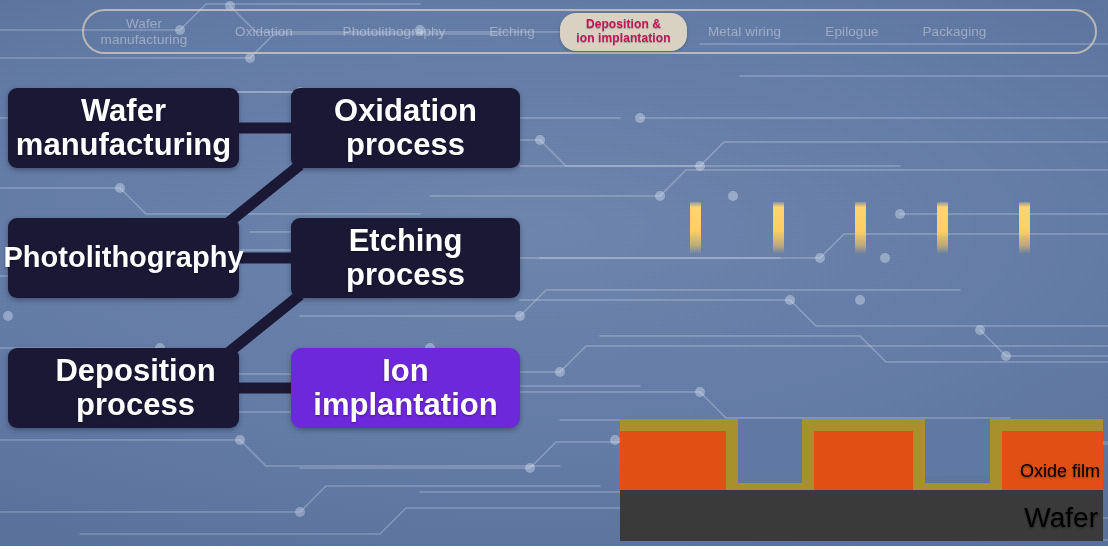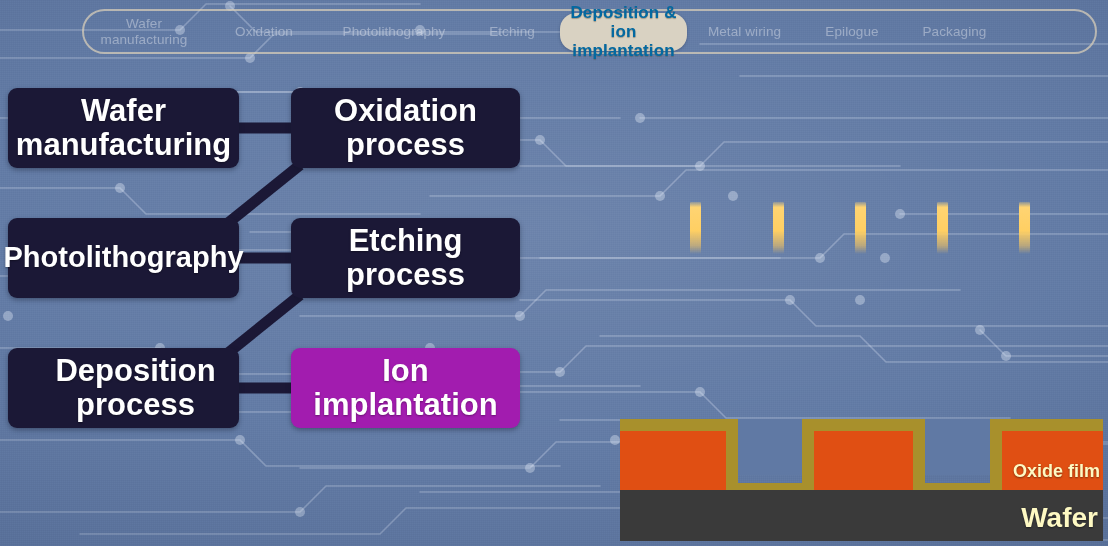--- a/index.html
+++ b/index.html
@@ -61,23 +61,23 @@
     justify-content:center;
     text-align:center;
     color:rgba(224,228,238,0.46);
     font-size:13.5px;
     line-height:1.12;
     letter-spacing:0.1px;
     white-space:pre-line;
     position:relative;
   }
   .tab.active {
-    color:#0369a1;
+    color:#be185d;
     font-weight:bold;
-    font-size:17px;
+    font-size:12px;
     background:#d9d2c2;
     border-radius:16px;
     height:38px;
     box-shadow:0 1px 3px rgba(20,30,50,0.28);
     text-shadow:0 1px 1px rgba(90,80,60,0.45);
     padding:0 10px;
   }
 
   
   .flow-box {
@@ -89,21 +89,21 @@
     display:flex;
     align-items:center;
     justify-content:center;
     text-align:center;
     font-weight:bold;
     line-height:1.10;
     white-space:pre-line;
     box-shadow:0 2px 5px rgba(15,20,40,0.38);
     text-shadow:0 1px 2px rgba(0,0,0,0.35);
   }
-  .flow-box.accent { background:#a21caf; }
+  .flow-box.accent { background:#6d28d9;border-radius:11px; }
 
   #box-wafer-manufacturing { left:8px;   top:88px;  width:231px; height:80px;  font-size:31px; }
   #box-oxidation-process   { left:291px; top:88px;  width:229px; height:80px;  font-size:31px; }
   #box-photolithography    { left:8px;   top:218px; width:231px; height:80px;  font-size:29px; }
   #box-etching-process     { left:291px; top:218px; width:229px; height:80px;  font-size:31px; }
   #box-deposition-process  { left:8px;   top:348px; width:231px; height:80px;  font-size:31px;padding-left:24px; }
   #box-ion-implantation    { left:291px; top:348px; width:229px; height:80px;  font-size:31px; }
 
   
   #connectors { position:absolute; inset:0; z-index:4; }
@@ -125,22 +125,22 @@
 
   
   #wafer-diagram {
     position:absolute;
     left:620px; top:419px;
     width:483px; height:122px;
     z-index:6;
   }
   .layer-label {
     position:absolute;
-    color:#fef9c3;
-    font-weight:bold;
+    color:#000000;
+    font-weight:normal;
     text-shadow:0 1px 2px rgba(0,0,0,0.45);
     z-index:9;
     pointer-events:none;
   }
   #label-oxide-film { right:3px; top:42px; font-size:18px; }
   #label-wafer      { right:5px; top:83px; font-size:28px; }
 </style>
 </head>
 <body>
 

